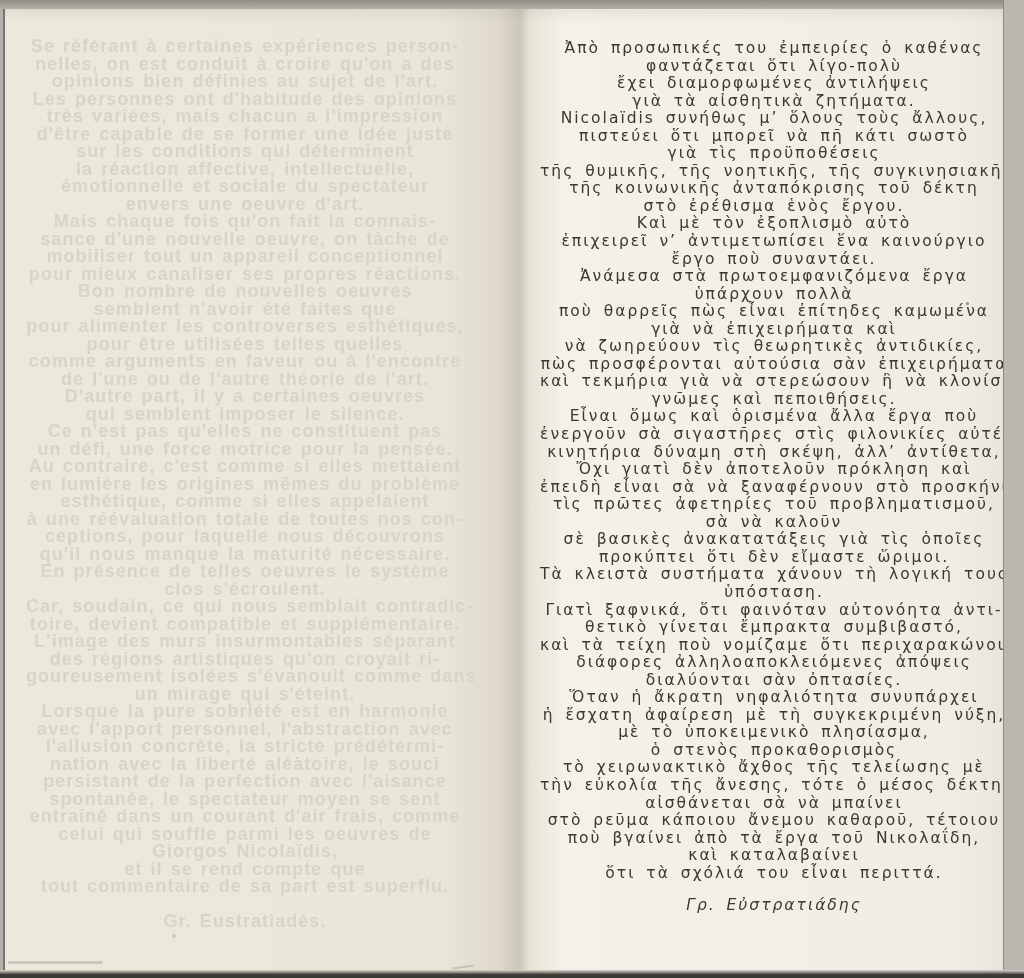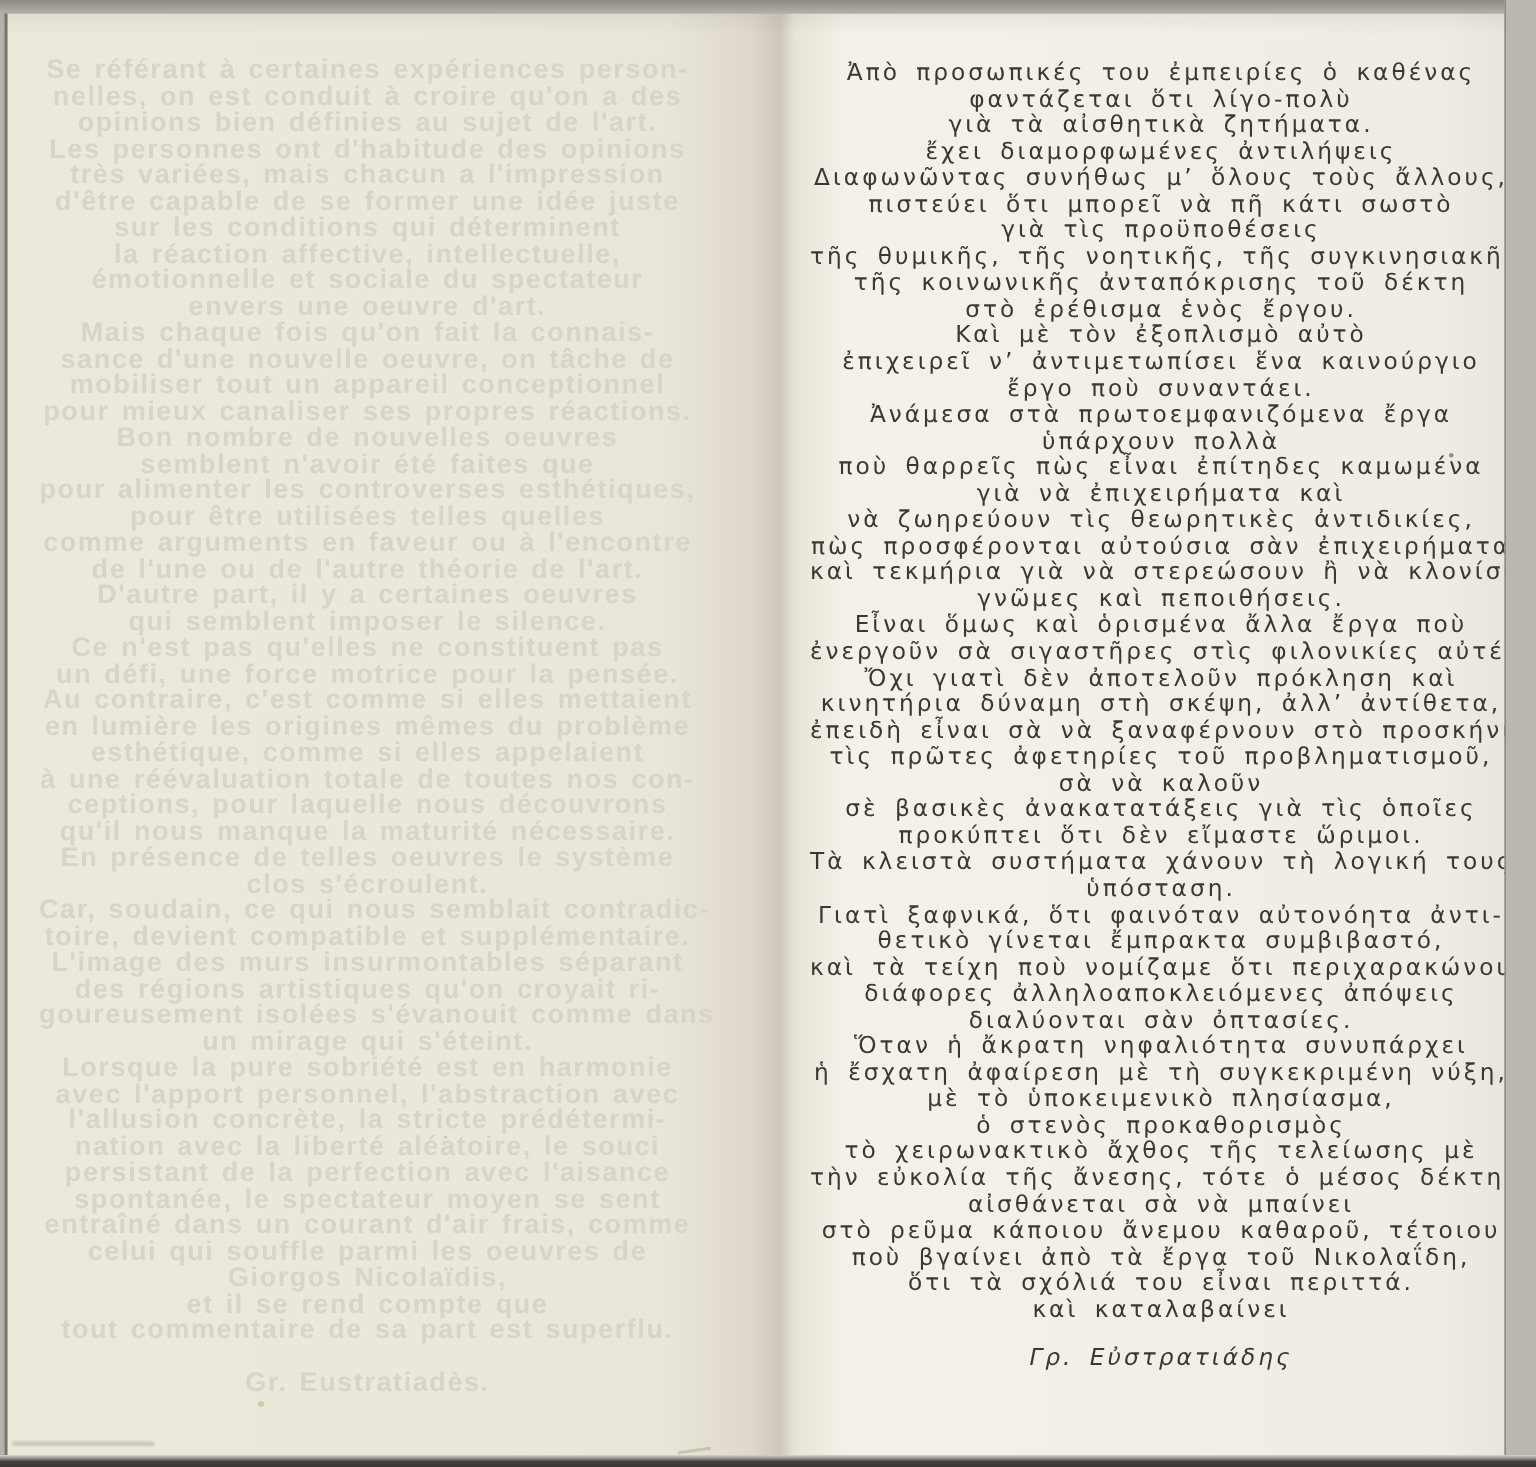--- a/index.html
+++ b/index.html
@@ -144,43 +144,43 @@
       <div class="line">tout commentaire de sa part est superflu.</div>
     </div>
   <div class="french-signature">Gr. Eustratiadès.</div>
 </div>
 
 <div class="greek-block">
   <div>
 
   <div class="line">Ἀπὸ προσωπικές του ἐμπειρίες ὁ καθένας</div>
       <div class="line">φαντάζεται ὅτι λίγο-πολὺ</div>
+      <div class="line">ἔχει διαμορφωμένες ἀντιλήψεις</div>
       <div class="line">γιὰ τὰ αἰσθητικὰ ζητήματα.</div>
-      <div class="line">ἔχει διαμορφωμένες ἀντιλήψεις</div>
-      <div class="line">Διαφωνῶντας συνήθως μ’ ὅλους τοὺς ἄλλους,</div>
+      <div class="line">Nicolaïdis συνήθως μ’ ὅλους τοὺς ἄλλους,</div>
       <div class="line">πιστεύει ὅτι μπορεῖ νὰ πῆ κάτι σωστὸ</div>
       <div class="line">γιὰ τὶς προϋποθέσεις</div>
       <div class="line">τῆς θυμικῆς, τῆς νοητικῆς, τῆς συγκινησιακῆς,</div>
       <div class="line">τῆς κοινωνικῆς ἀνταπόκρισης τοῦ δέκτη</div>
       <div class="line">στὸ ἐρέθισμα ἑνὸς ἔργου.</div>
       <div class="line">Καὶ μὲ τὸν ἐξοπλισμὸ αὐτὸ</div>
       <div class="line">ἐπιχειρεῖ ν’ ἀντιμετωπίσει ἕνα καινούργιο</div>
       <div class="line">ἔργο ποὺ συναντάει.</div>
       <div class="line">Ἀνάμεσα στὰ πρωτοεμφανιζόμενα ἔργα</div>
       <div class="line">ὑπάρχουν πολλὰ</div>
       <div class="line">ποὺ θαρρεῖς πὼς εἶναι ἐπίτηδες καμωμένα</div>
       <div class="line">γιὰ νὰ ἐπιχειρήματα καὶ</div>
       <div class="line">νὰ ζωηρεύουν τὶς θεωρητικὲς ἀντιδικίες,</div>
       <div class="line">πὼς προσφέρονται αὐτούσια σὰν ἐπιχειρήματα</div>
       <div class="line">καὶ τεκμήρια γιὰ νὰ στερεώσουν ἢ νὰ κλονίσουν</div>
       <div class="line">γνῶμες καὶ πεποιθήσεις.</div>
       <div class="line">Εἶναι ὅμως καὶ ὁρισμένα ἄλλα ἔργα ποὺ</div>
       <div class="line">ἐνεργοῦν σὰ σιγαστῆρες στὶς φιλονικίες αὐτές.</div>
+      <div class="line">κινητήρια δύναμη στὴ σκέψη, ἀλλ’ ἀντίθετα,</div>
       <div class="line">Ὄχι γιατὶ δὲν ἀποτελοῦν πρόκληση καὶ</div>
-      <div class="line">κινητήρια δύναμη στὴ σκέψη, ἀλλ’ ἀντίθετα,</div>
       <div class="line">ἐπειδὴ εἶναι σὰ νὰ ξαναφέρνουν στὸ προσκήνιο</div>
       <div class="line">τὶς πρῶτες ἀφετηρίες τοῦ προβληματισμοῦ,</div>
       <div class="line">σὰ νὰ καλοῦν</div>
       <div class="line">σὲ βασικὲς ἀνακατατάξεις γιὰ τὶς ὁποῖες</div>
       <div class="line">προκύπτει ὅτι δὲν εἴμαστε ὥριμοι.</div>
       <div class="line">Τὰ κλειστὰ συστήματα χάνουν τὴ λογική τους</div>
       <div class="line">ὑπόσταση.</div>
       <div class="line">Γιατὶ ξαφνικά, ὅτι φαινόταν αὐτονόητα ἀντι-</div>
       <div class="line">θετικὸ γίνεται ἔμπρακτα συμβιβαστό,</div>
       <div class="line">καὶ τὰ τείχη ποὺ νομίζαμε ὅτι περιχαρακώνουν</div>
@@ -188,22 +188,22 @@
       <div class="line">διαλύονται σὰν ὀπτασίες.</div>
       <div class="line">Ὅταν ἡ ἄκρατη νηφαλιότητα συνυπάρχει</div>
       <div class="line">ἡ ἔσχατη ἀφαίρεση μὲ τὴ συγκεκριμένη νύξη,</div>
       <div class="line">μὲ τὸ ὑποκειμενικὸ πλησίασμα,</div>
       <div class="line">ὁ στενὸς προκαθορισμὸς</div>
       <div class="line">τὸ χειρωνακτικὸ ἄχθος τῆς τελείωσης μὲ</div>
       <div class="line">τὴν εὐκολία τῆς ἄνεσης, τότε ὁ μέσος δέκτης</div>
       <div class="line">αἰσθάνεται σὰ νὰ μπαίνει</div>
       <div class="line">στὸ ρεῦμα κάποιου ἄνεμου καθαροῦ, τέτοιου</div>
       <div class="line">ποὺ βγαίνει ἀπὸ τὰ ἔργα τοῦ Νικολαΐδη,</div>
+      <div class="line">καὶ  καταλαβαίνει</div>
       <div class="line">ὅτι τὰ σχόλιά του εἶναι περιττά.</div>
-      <div class="line">καὶ  καταλαβαίνει</div>
     </div>
   <div class="greek-signature">Γρ. Εὐστρατιάδης</div>
 </div>
 
 <div class="scan-top-edge"></div>
 <div class="scan-left-line"></div>
 <div class="scan-right-strip"></div>
 <div class="scan-bottom-edge"></div>
 <div class="speck speck-1"></div>
 <div class="speck speck-2"></div>

